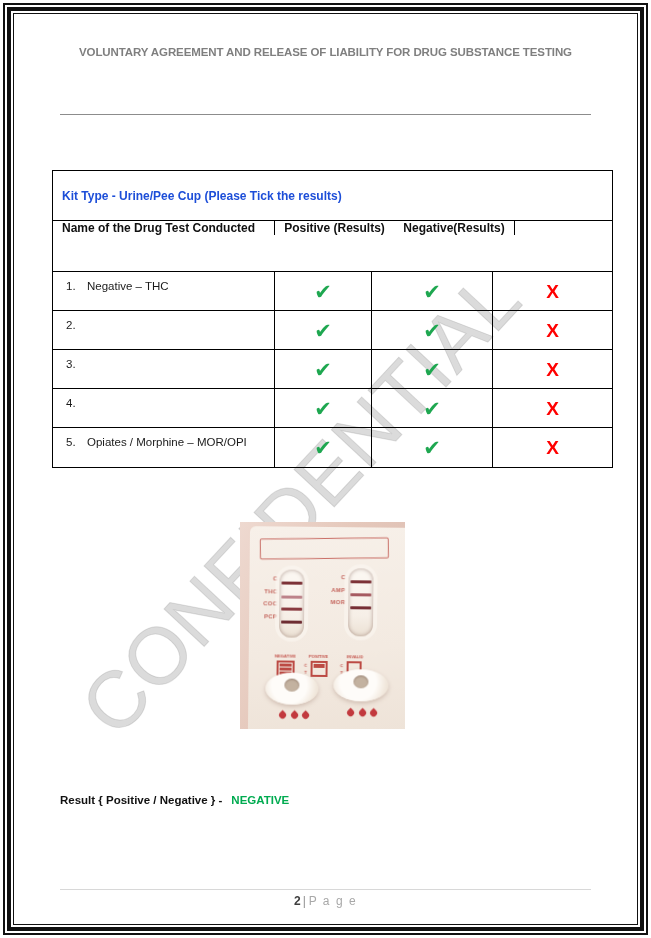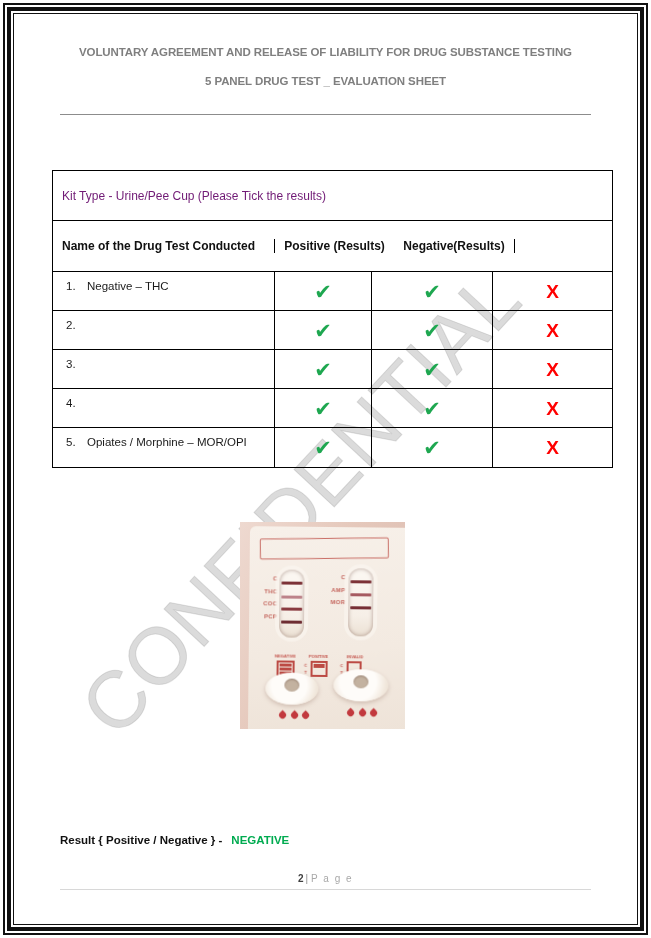--- a/index.html
+++ b/index.html
@@ -26,22 +26,22 @@
 
   .title-line1 { position:absolute; top:46px; left:20px; right:20px; text-align:center;
     font-size:11.5px; font-weight:700; letter-spacing:-0.1px; color:#7f7f7f; }
   .title-line2 { position:absolute; top:75px; left:20px; right:20px; text-align:center;
     font-size:11.5px; font-weight:700; letter-spacing:-0.1px; color:#7f7f7f; }
   .title-rule { position:absolute; top:114px; left:60px; width:531px; border-top:1.3px solid #8c8c8c; }
 
   
   .dtable { position:absolute; left:52px; top:170px; width:561px; border:1px solid #000; background:transparent; }
   .trow-kit { height:50px; border-bottom:1px solid #000; display:flex; align-items:center;
-    padding-left:9px; font-size:12px; font-weight:400; color:#701a75; }
-  .trow-head { height:51px; border-bottom:1px solid #000; display:flex; align-items:center; }
+    padding-left:9px; font-size:12px; font-weight:700; color:#1d4ed8; }
+  .trow-head { height:51px; border-bottom:1px solid #000; display:flex; align-items:flex-start; }
   .trow-data { height:39px; border-bottom:1px solid #000; display:flex; align-items:stretch; }
   .trow-data:last-child { border-bottom:none; }
   .c1 { width:222px; border-right:1px solid #000; }
   .c2 { width:97px;  border-right:1px solid #000; text-align:center; }
   .c3 { width:121px; border-right:1px solid #000; text-align:center; }
   .c4 { width:119px; text-align:center; }
   .trow-head .cell { display:flex; align-items:center; justify-content:center;
     font-size:12px; font-weight:700; color:#111; }
   .trow-head .c1 { justify-content:flex-start; padding-left:9px; }
   .name-cell { display:flex; padding:8px 4px 0 13px; font-size:11.5px; color:#1a1a1a; }
@@ -83,41 +83,40 @@
   .well { position:absolute; border-radius:50%;
     background:radial-gradient(circle at 45% 40%, #fefcf9 50%, #f2e9de 75%, #e6d9ca 100%);
     box-shadow:0 2px 4px rgba(150,115,100,.35); }
   .well-hole { position:absolute; border-radius:50%; background:#c3b2a0;
     box-shadow:inset 0 1px 2px rgba(90,60,50,.4); }
   .drops { position:absolute; display:flex; gap:4.5px; }
   .drop { width:7px; height:7px; background:#c2393e; border-radius:0 50% 50% 50%;
     transform:rotate(45deg); }
 
   
-  .result-line { position:absolute; left:60px; top:794px; font-size:11.5px; font-weight:700; color:#111;margin-top:40px; }
+  .result-line { position:absolute; left:60px; top:794px; font-size:11.5px; font-weight:700; color:#111; }
   .result-line .value { color:#00AB50; margin-left:9px; }
   .footer-rule { position:absolute; top:889px; left:60px; width:531px; border-top:1px solid #d8d8d8; }
-  .footer-text { position:absolute; top:873px; left:0; right:0; text-align:center; font-size:10px; color:#a8a8a8; }
+  .footer-text { position:absolute; top:894px; left:0; right:0; text-align:center; font-size:12px; color:#a8a8a8; }
   .footer-text .pnum { font-weight:700; color:#3f3f3f; }
   .footer-text .sep { color:#8f8f8f; margin:0 3px 0 2px; }
   .footer-text .plabel { letter-spacing:1.5px; }
 </style>
 </head>
 <body>
 
 <div class="page">
   <div class="frame-outer"></div>
   <div class="frame-mid"></div>
   <div class="frame-inner"></div>
 
   <div class="watermark">CONFIDENTIAL</div>
 
   <div class="layer">
     <div class="title-line1">VOLUNTARY AGREEMENT AND RELEASE OF LIABILITY FOR DRUG SUBSTANCE TESTING</div>
-    <div class="title-line2">5 PANEL DRUG TEST _ EVALUATION SHEET</div>
     <div class="title-rule"></div>
 
     <div class="dtable">
       <div class="trow-kit">
         <span>Kit Type - Urine/Pee Cup (Please Tick the results)</span>
       </div>
       <div class="trow-head">
         <div class="cell c1">Name of the Drug Test Conducted</div>
         <div class="cell c4">Positive (Results)</div>
         <div class="cell c3">Negative(Results)</div>

